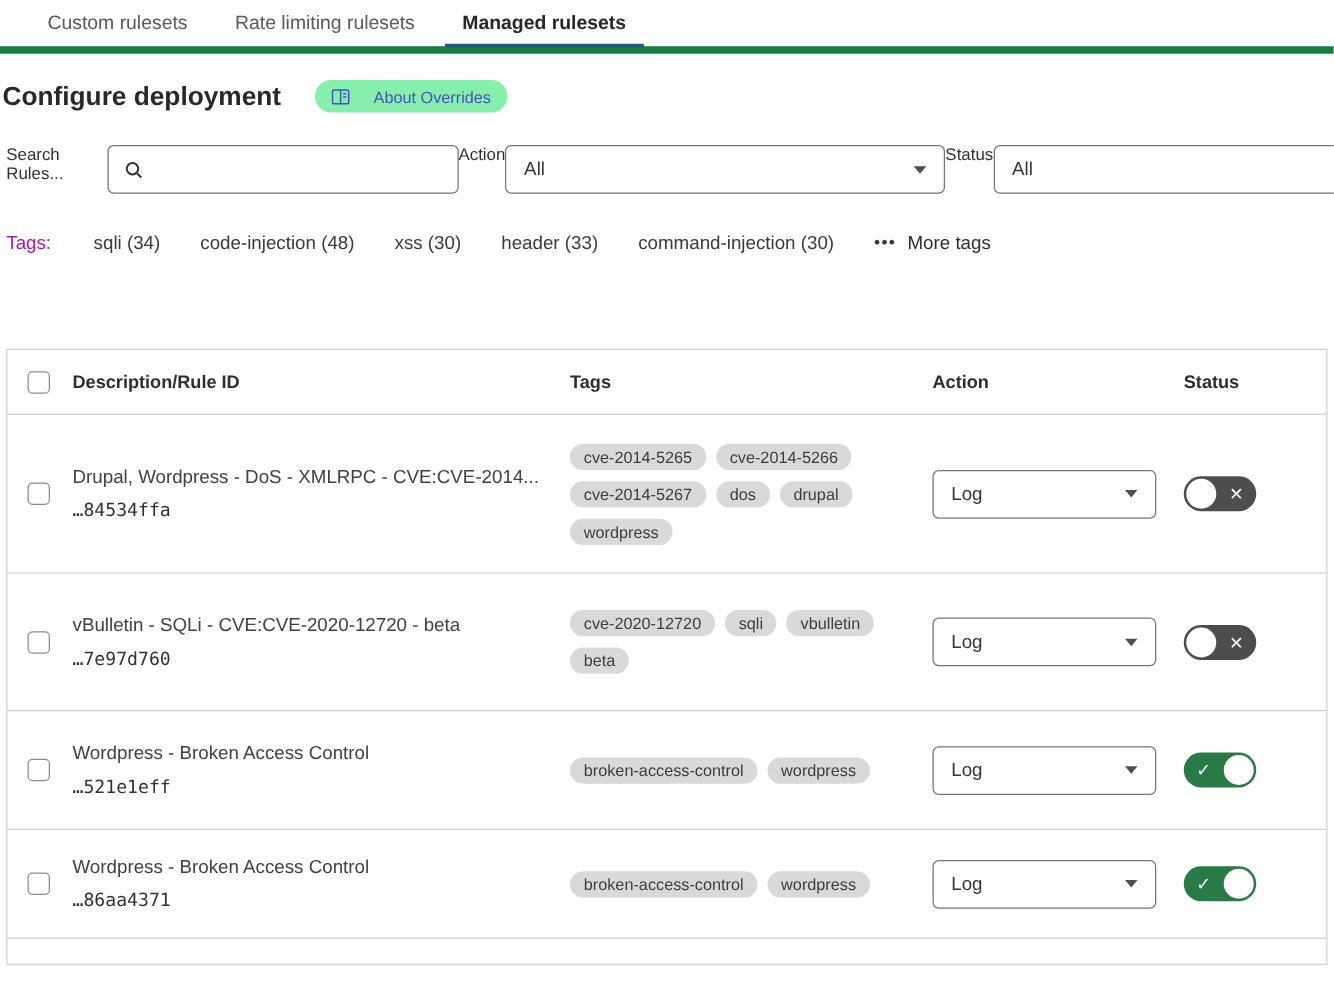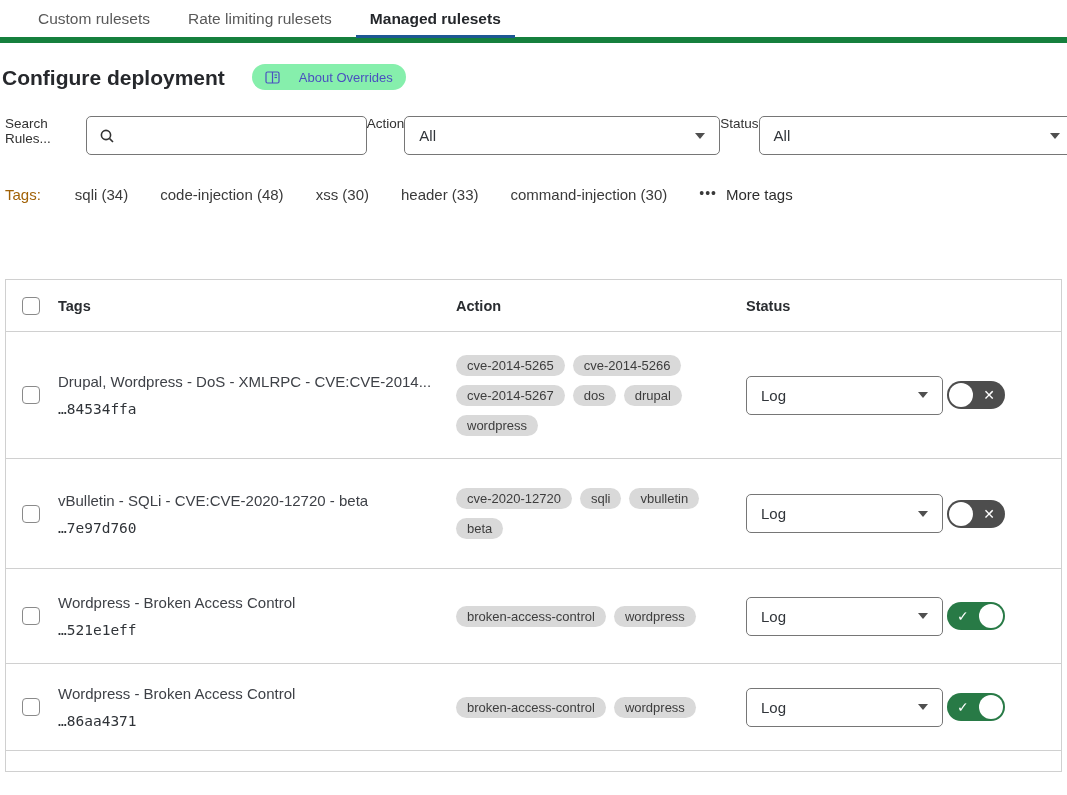--- a/index.html
+++ b/index.html
@@ -22,31 +22,31 @@
   .about-badge svg { display:block; }
 
   
   .filters { display:flex; align-items:flex-end; padding:0 5px; margin-top:26px; }
   .field { display:flex; flex-direction:row; }
   .field-label { font-size:13.5px; color:#313131; margin-bottom:7px; }
   .control { height:39px; border:1px solid #767676; border-radius:5px; background:#fff;
     display:flex; align-items:center; font-size:15px; color:#31353a; }
   .search-box { width:316px; padding:0 12px; gap:9px; }
   .search-box input { border:none; outline:none; flex:1; font:inherit; color:inherit; background:transparent; }
-  .select { width:316px; padding:0 14px; justify-content:space-between; cursor:pointer; }
-  .select-sm { width:197px; }
+  .select { width:352px; padding:0 14px; justify-content:space-between; cursor:pointer; }
+  .select-sm { width:179px; }
   .caret { width:0; height:0; border-left:5px solid transparent; border-right:5px solid transparent;
     border-top:6px solid #4f4f4f; }
   .gap { width:9px; }
   .btn-primary { margin-left:7px; width:85px; height:39px; background:#15803d; color:#fff;
     border:none; border-radius:5px; font-size:15px; font-family:inherit; cursor:pointer; }
 
   
   .tagsbar { display:flex; align-items:center; padding:0 5px; margin-top:31px; font-size:15px; }
-  .tagsbar-label { color:#a16207; margin-right:34px; }
+  .tagsbar-label { color:#a21caf; margin-right:34px; }
   .tag-links { display:flex; align-items:center; gap:32px; }
   .tag-link { color:#3a3a3a; cursor:pointer; }
   .more-tags { display:flex; align-items:center; gap:9px; margin-left:32px; color:#2e2e2e; cursor:pointer; }
   .dots { letter-spacing:1px; font-size:14px; color:#3a3a3a; position:relative; top:-2px; }
 
   
   .table { margin:76px 5px 0 5px; border:1px solid #d0d0d0; width:1057px; }
   .trow { display:grid; grid-template-columns:52px 398px 290px 201px 1fr;
     align-items:center; border-bottom:1px solid #d0d0d0; }
   .thead { height:52px; font-weight:700; font-size:14.5px; color:#2a2d31; }
@@ -137,20 +137,21 @@
     <span class="dots">•••</span>
     <span>More tags</span>
   </span>
 </div>
 
 <div class="table">
   <div class="trow thead">
     <div class="cell-check">
         <span class="checkbox"></span>
       </div>
+    <div>Description/Rule ID</div>
     <div>Tags</div>
     <div>Action</div>
     <div>Status</div>
   </div>
 
   <div class="trow row-1">
     <div class="cell-check">
         <span class="checkbox"></span>
       </div>
     <div>

